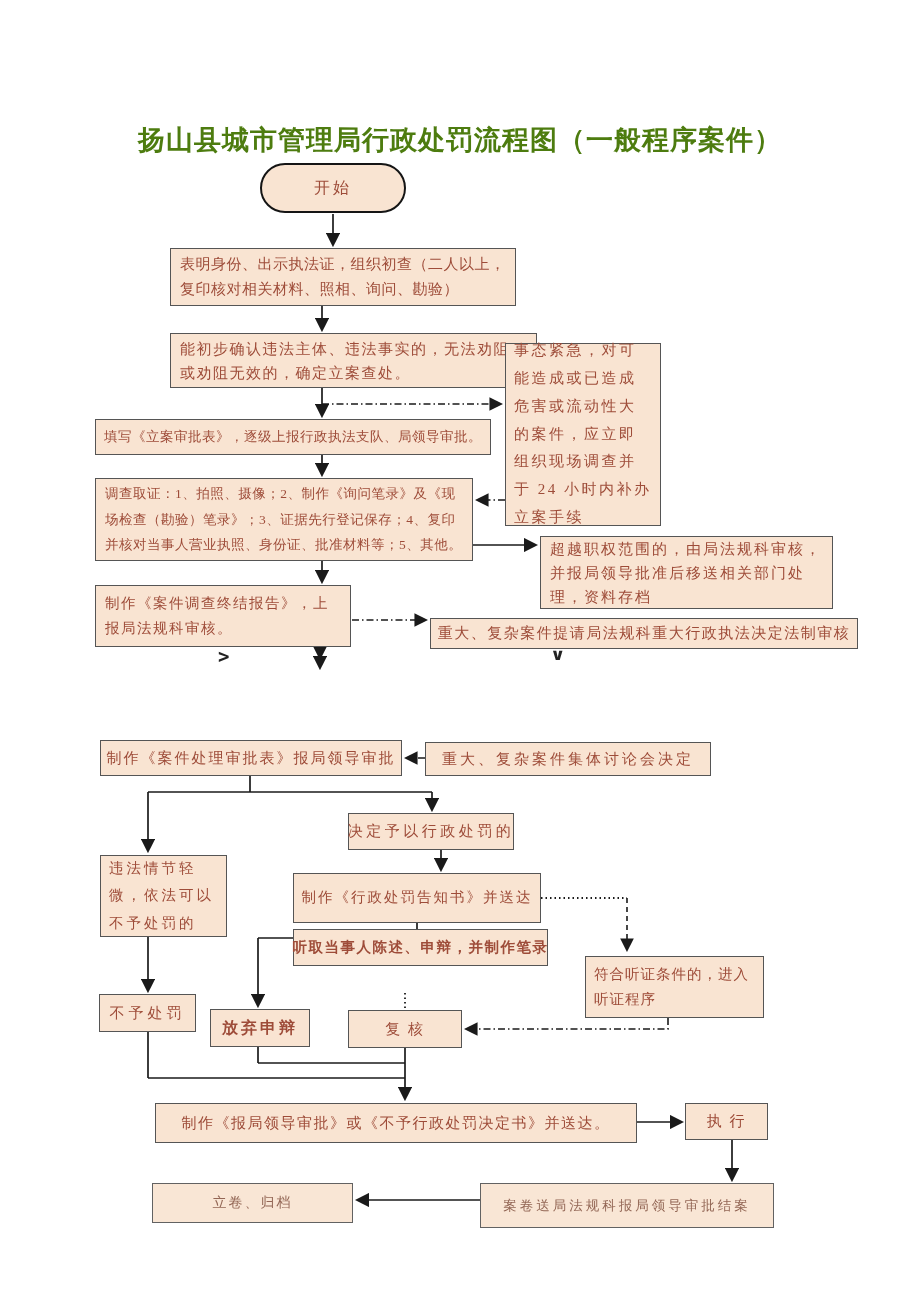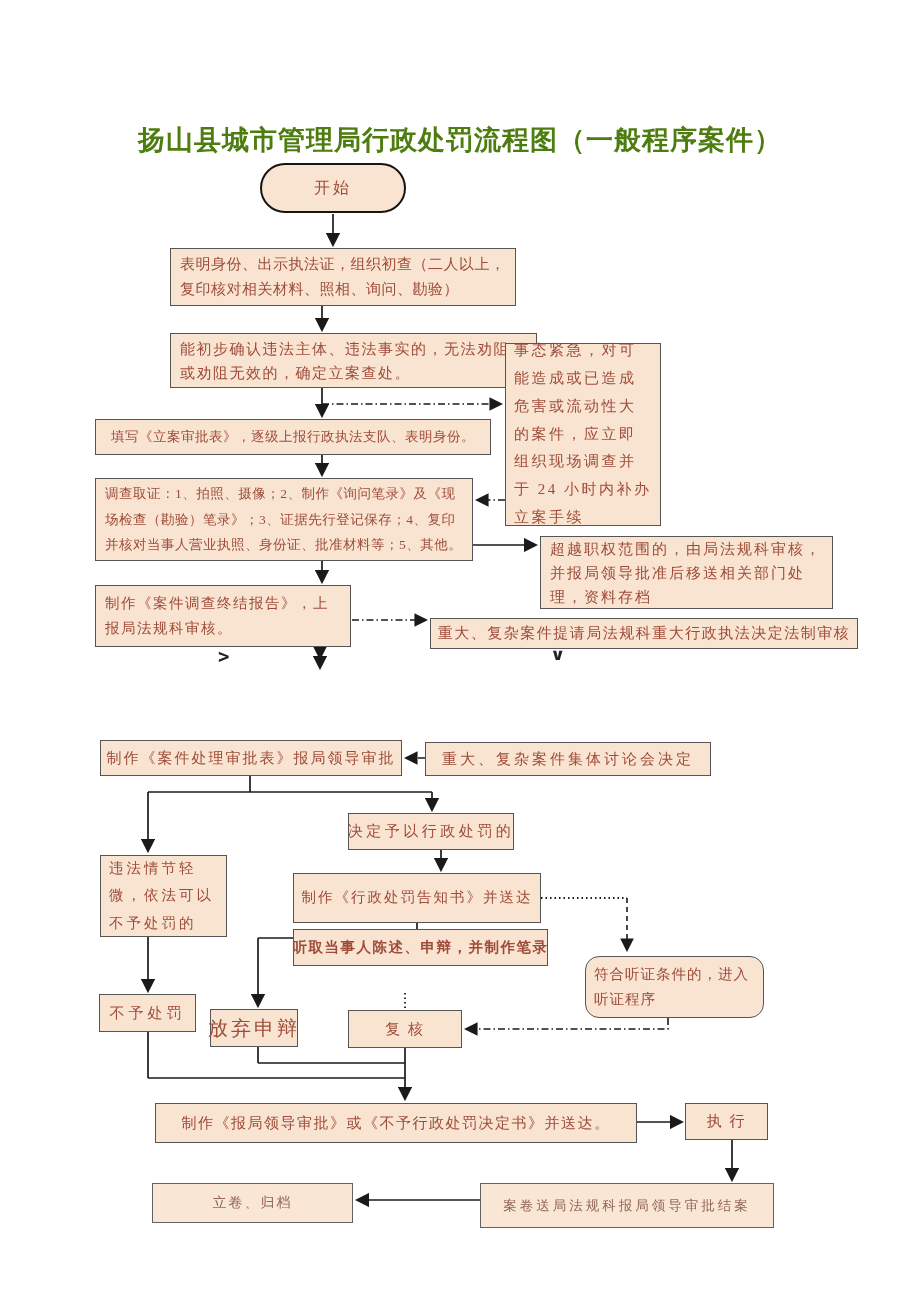--- a/index.html
+++ b/index.html
@@ -32,24 +32,24 @@
   #n-file    { left:95px;  top:419px; width:396px; height:36px; font-size:13.5px; letter-spacing:0.5px; }
   #n-evidence{ left:95px;  top:478px; width:378px; height:83px; font-size:13.5px; letter-spacing:0.5px; line-height:1.9; }
   #n-beyond  { left:540px; top:536px; width:293px; height:73px; font-size:15px; letter-spacing:2px; line-height:1.6; }
   #n-report  { left:95px;  top:585px; width:256px; height:62px; font-size:14.5px; letter-spacing:1.5px; line-height:1.7; }
   #n-majorrev{ left:430px; top:618px; width:428px; height:31px; font-size:15px; letter-spacing:1.5px; white-space:nowrap; }
   #n-handle  { left:100px; top:740px; width:302px; height:36px; font-size:15px; letter-spacing:2px; white-space:nowrap; }
   #n-group   { left:425px; top:742px; width:286px; height:34px; font-size:15px; letter-spacing:3px; white-space:nowrap; }
   #n-decide  { left:348px; top:813px; width:166px; height:37px; font-size:15px; letter-spacing:3.5px; white-space:nowrap; }
   #n-minor   { left:100px; top:855px; width:127px; height:82px; font-size:14.5px; letter-spacing:3px; line-height:1.9; padding:4px 8px; }
   #n-notice  { left:293px; top:873px; width:248px; height:50px; font-size:14.5px; letter-spacing:2px; white-space:nowrap; }
-  #n-hearing { left:585px; top:956px; width:179px; height:62px; font-size:14.5px; letter-spacing:1px; line-height:1.7; padding:4px 8px;border-radius:14px; }
+  #n-hearing { left:585px; top:956px; width:179px; height:62px; font-size:14.5px; letter-spacing:1px; line-height:1.7; padding:4px 8px; }
   #n-listen  { left:293px; top:929px; width:255px; height:37px; font-size:14.5px; letter-spacing:1.5px; white-space:nowrap;font-weight:bold; }
   #n-nopunish{ left:99px;  top:994px; width:97px;  height:38px; font-size:15px; letter-spacing:4px; white-space:nowrap; }
-  #n-waive   { left:210px; top:1009px; width:88px; height:38px; font-size:20px; letter-spacing:3px; white-space:nowrap; }
+  #n-waive   { left:210px; top:1009px; width:100px; height:38px; font-size:16px; letter-spacing:3px; white-space:nowrap;font-weight:bold; }
   #n-review  { left:348px; top:1010px; width:114px; height:38px; font-size:15px; letter-spacing:2px; white-space:nowrap; }
   #n-decision{ left:155px; top:1103px; width:482px; height:40px; font-size:15px; letter-spacing:1.5px; white-space:nowrap; }
   #n-execute { left:685px; top:1103px; width:83px; height:37px; font-size:15px; letter-spacing:2px; white-space:nowrap; }
   #n-archive { left:152px; top:1183px; width:201px; height:40px; font-size:14px; letter-spacing:2px; color:#8a5a47; opacity:0.92; }
   #n-close   { left:480px; top:1183px; width:294px; height:45px; font-size:13.5px; letter-spacing:3px; color:#8a5a47; opacity:0.92; white-space:nowrap; }
 
   .mark { position:absolute; color:#222; font-family:"DejaVu Sans Mono", monospace; }
   #mk-gt      { left:218px; top:645px; font-size:19px; font-weight:bold; }
   #mk-chevron { left:553px; top:645px; font-size:16px; font-weight:bold; transform:scaleX(1.4); }
 </style>
@@ -110,21 +110,21 @@
 
     <g stroke="#1a1a1a" stroke-width="1.6" fill="none" stroke-dasharray="5 4">
       <line x1="627" y1="898" x2="627" y2="950" marker-end="url(#ah)"></line>
     </g>
   </svg>
 
   <div class="node center" id="n-start">开始</div>
   <div class="node left" id="n-initial">表明身份、出示执法证，组织初查（二人以上，复印核对相关材料、照相、询问、勘验）</div>
   <div class="node left" id="n-confirm">能初步确认违法主体、违法事实的，无法劝阻，或劝阻无效的，确定立案查处。</div>
   <div class="node left" id="n-urgent">事态紧急，对可能造成或已造成危害或流动性大的案件，应立即组织现场调查并于 24 小时内补办立案手续</div>
-  <div class="node center" id="n-file">填写《立案审批表》，逐级上报行政执法支队、表明身份。</div>
+  <div class="node center" id="n-file">填写《立案审批表》，逐级上报行政执法支队、局领导审批。</div>
   <div class="node left" id="n-evidence">调查取证：1、拍照、摄像；2、制作《询问笔录》及《现场检查（勘验）笔录》；3、证据先行登记保存；4、复印并核对当事人营业执照、身份证、批准材料等；5、其他。</div>
   <div class="node left" id="n-beyond">超越职权范围的，由局法规科审核，并报局领导批准后移送相关部门处理，资料存档</div>
   <div class="node left" id="n-report">制作《案件调查终结报告》，上报局法规科审核。</div>
   <div class="node center" id="n-majorrev">重大、复杂案件提请局法规科重大行政执法决定法制审核</div>
   <div class="node center" id="n-handle">制作《案件处理审批表》报局领导审批</div>
   <div class="node center" id="n-group">重大、复杂案件集体讨论会决定</div>
   <div class="node center" id="n-decide">决定予以行政处罚的</div>
   <div class="node left" id="n-minor">违法情节轻微，依法可以不予处罚的</div>
   <div class="node center" id="n-notice">制作《行政处罚告知书》并送达</div>
   <div class="node left" id="n-hearing">符合听证条件的，进入听证程序</div>

